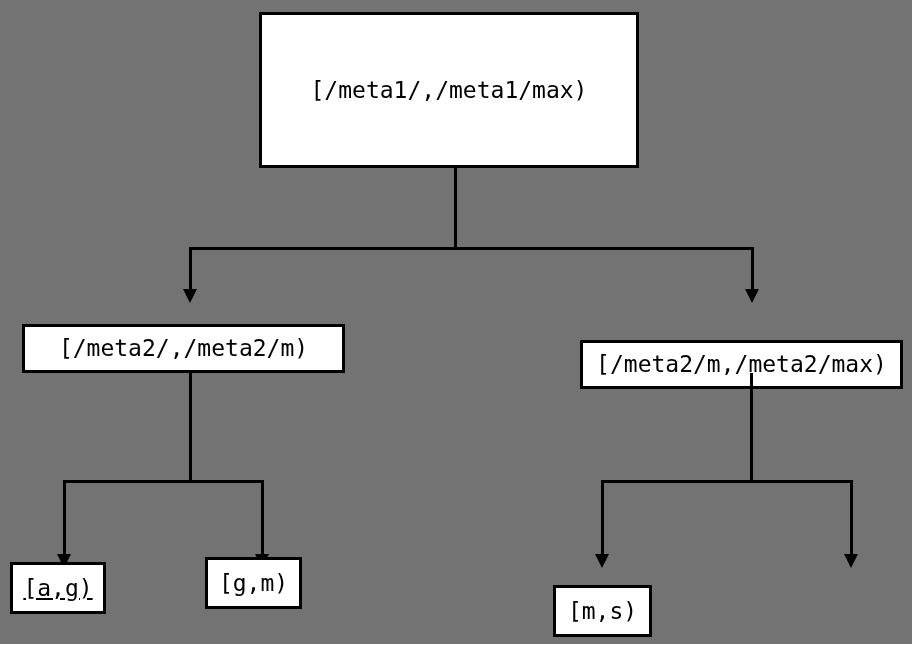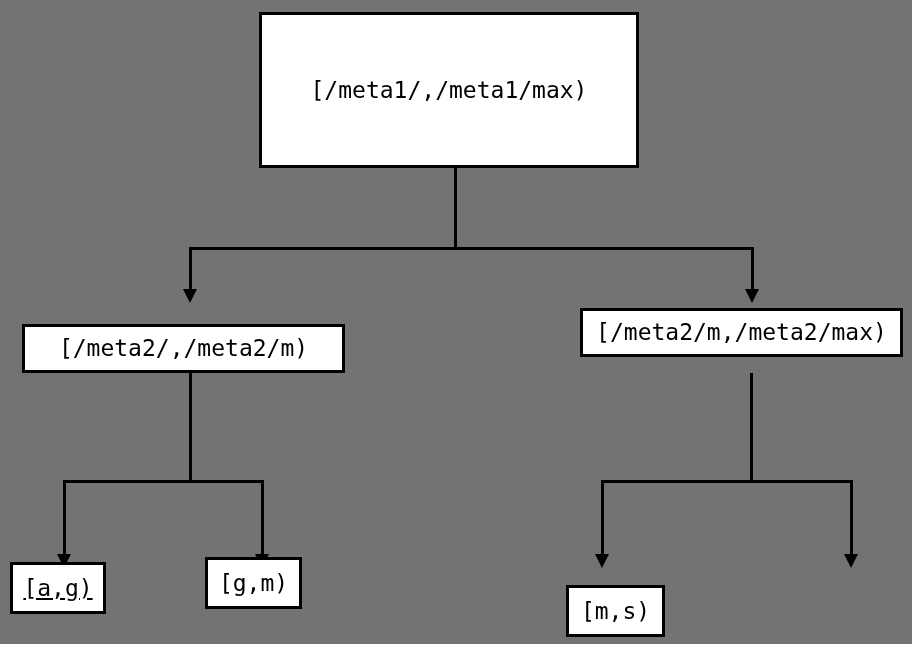--- a/index.html
+++ b/index.html
@@ -33,24 +33,24 @@
     font-size: 23px;
     line-height: 1;
     color: #000000;
     letter-spacing: 0;
     white-space: pre;
   }
 
   
   #node-root  { left: 259px; top: 12px;  width: 380px; height: 156px; }
   #node-mid-left  { left: 22px;  top: 324px; width: 323px; height: 49px; }
-  #node-mid-right { left: 580px; top: 308px; width: 323px; height: 49px; }
+  #node-mid-right { left: 580px; top: 340px; width: 323px; height: 49px; }
   #node-leaf-ag   { left: 10px;  top: 562px; width: 96px;  height: 52px; text-decoration: underline; }
   #node-leaf-gm   { left: 205px; top: 557px; width: 97px;  height: 52px; }
-  #node-leaf-ms   { left: 553px; top: 585px; width: 99px;  height: 52px; margin-left: 13px; }
+  #node-leaf-ms   { left: 553px; top: 585px; width: 99px;  height: 52px; }
   #node-leaf-smax { left: 777px; top: 585px; width: 125px; height: 52px; }
 
   
   .conn-v {
     position: absolute;
     width: 3px;
     background: #000000;
   }
   .conn-h {
     position: absolute;

